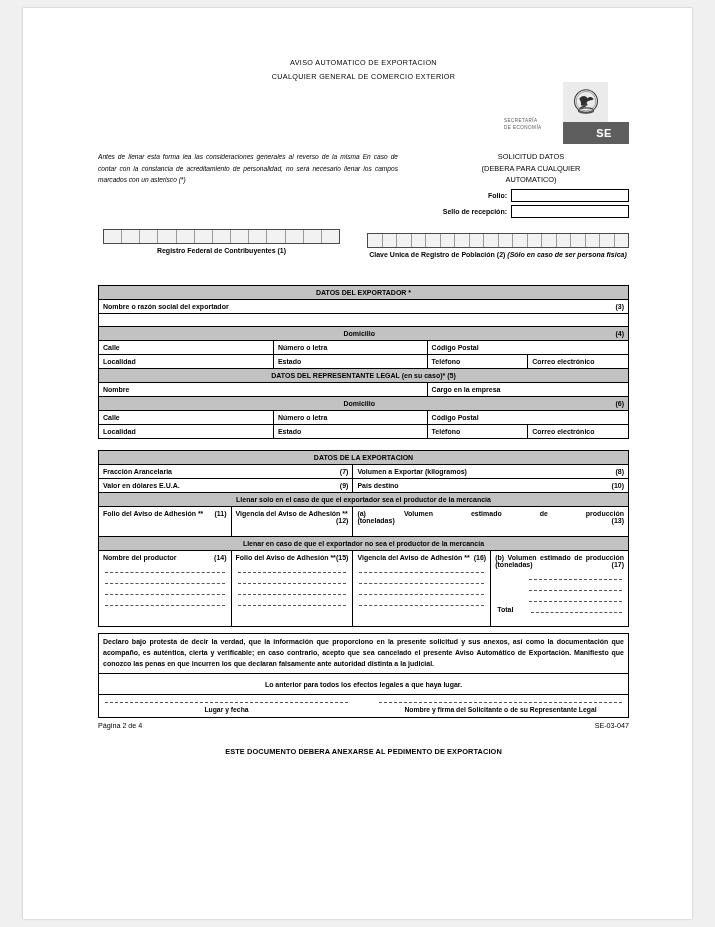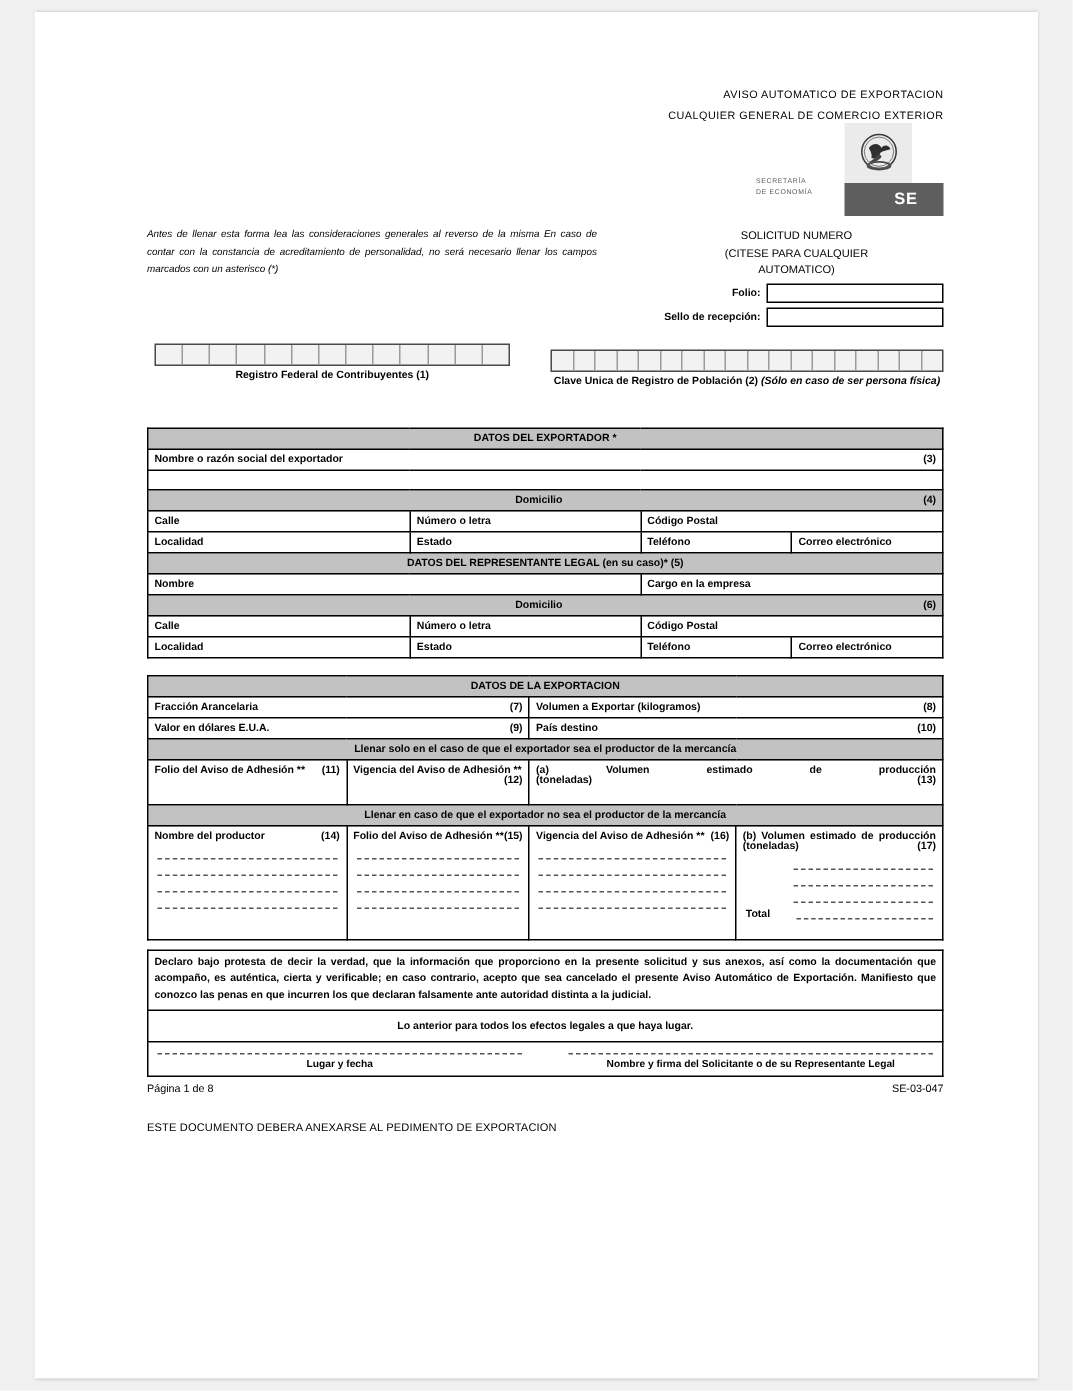--- a/index.html
+++ b/index.html
@@ -18,21 +18,21 @@
     background: #ffffff;
     box-shadow: 0 0 2px rgba(0,0,0,0.25);
   }
   .inner {
     position: absolute;
     left: 75px; top: 48px;
     width: 531px;
   }
 
   
-  .doc-title { text-align: right; font-size: 7.2px; letter-spacing: .35px; line-height: 1.9; }
+  .doc-title { text-align: center; font-size: 7.2px; letter-spacing: .35px; line-height: 1.9; }
   .doc-title div { white-space: nowrap; }
 
   .logo-wrap { position: absolute; right: 0px; top: 26px; width: 125px; height: 62px; }
   .logo-caption {
     position: absolute; left: 0; top: 36px; width: 66px;
     font-size: 4.6px; line-height: 1.5; letter-spacing: .45px;
     color: #5a5a5a; text-align: left;
   }
   .logo-eagle {
     position: absolute; right: 21px; top: 0; width: 45px; height: 40px;
@@ -97,21 +97,21 @@
   
   .decl td { font-weight: normal; font-size: 6.5px; line-height: 1.55; text-align: justify; padding: 4px 6px; }
   .decl-center { text-align: center !important; font-size: 6.8px; padding-top: 6px !important; }
   .sign-area { display: flex; justify-content: space-between; padding: 7px 6px 2px 6px; }
   .sign-col { width: 47%; text-align: center; }
   .sign-line { border-bottom: 1px dashed #555; height: 1px; margin-bottom: 2px; }
   .sign-cap { font-size: 6.8px; }
 
   
   .footer { display: flex; justify-content: space-between; font-size: 7.2px; margin-top: 3px; }
-  .bottom-note { font-size: 7.4px; font-weight: normal; margin-top: 17px; letter-spacing: .1px; }
+  .bottom-note { text-align: center; font-size: 7.4px; font-weight: bold; margin-top: 17px; letter-spacing: .1px; }
 </style>
 </head>
 <body>
 
 <div class="page">
   <div class="inner">
 
     <div class="doc-title">
       <div>AVISO AUTOMATICO DE EXPORTACION</div>
       <div>CUALQUIER GENERAL DE COMERCIO EXTERIOR</div>
@@ -133,22 +133,22 @@
           <path d="M11 29 C14 33, 26 33, 29 29" fill="none" stroke="#555" stroke-width="1.2"></path>
         </svg>
       </div>
       <div class="logo-se">SE</div>
     </div>
 
     <div class="instr-row">
       <div class="instr">Antes de llenar esta forma lea las consideraciones generales al reverso de la misma En caso de contar con la constancia de acreditamiento de personalidad, no será necesario llenar los campos marcados con un asterisco (*)</div>
       <div class="solicitud">
         <div class="solicitud-title">
-          <div>SOLICITUD NUMERO</div>
-          <div>(CITESE PARA CUALQUIER</div>
+          <div>SOLICITUD DATOS</div>
+          <div>(DEBERA PARA CUALQUIER</div>
           <div>AUTOMATICO)</div>
         </div>
         <div class="folio-line">
           <div class="folio-label">Folio:</div>
           <div class="folio-box"></div>
         </div>
         <div class="folio-line">
           <div class="folio-label">Sello de recepción:</div>
           <div class="folio-box"></div>
         </div>
@@ -405,20 +405,20 @@
               <div class="sign-line"></div>
               <div class="sign-cap">Nombre y firma del Solicitante o de su Representante Legal</div>
             </div>
           </div>
         </td>
           </tr>
       </tbody>
     </table>
 
     <div class="footer">
-      <span>Página 1 de 8</span>
+      <span>Página 2 de 4</span>
       <span>SE-03-047</span>
     </div>
 
     <div class="bottom-note">ESTE DOCUMENTO DEBERA ANEXARSE AL PEDIMENTO DE EXPORTACION</div>
 
   </div>
 </div>
 
 </body></html>

